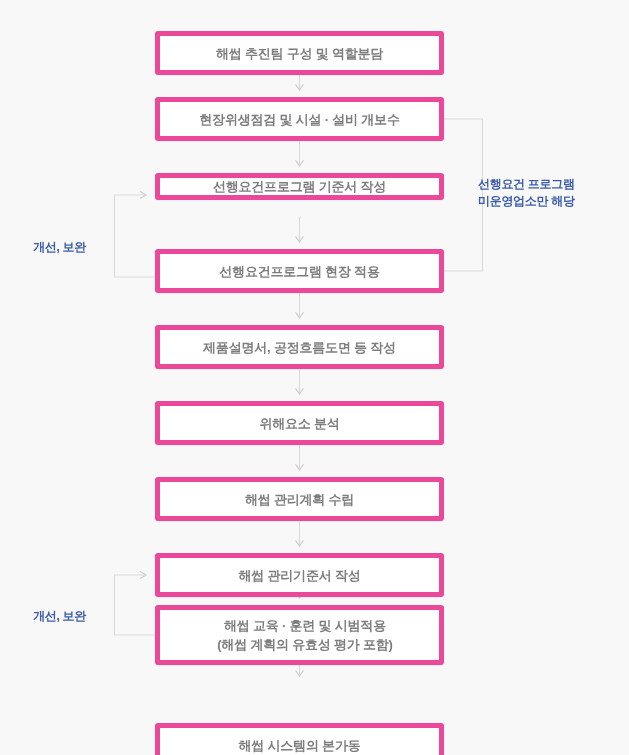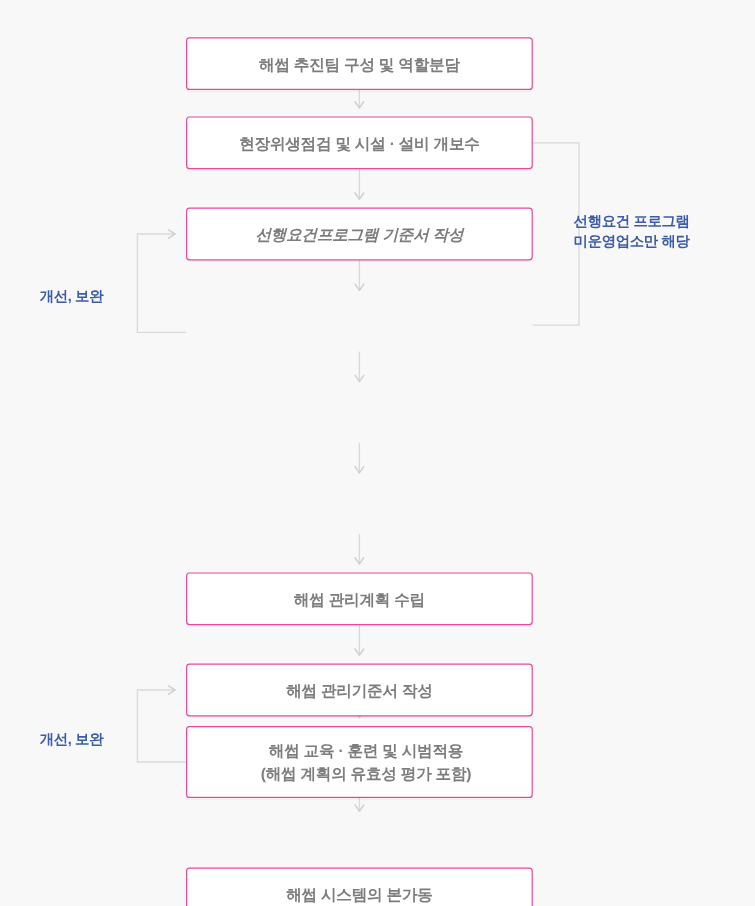--- a/index.html
+++ b/index.html
@@ -24,21 +24,21 @@
     top: 0;
     width: 629px;
     height: 755px;
     pointer-events: none;
   }
   .node {
     position: absolute;
     left: 155px;
     width: 289px;
     background: #ffffff;
-    border: 1px solid #ec4899;
+    border: 5px solid #ec4899;
     border-radius: 3px;
     box-sizing: border-box;
     display: flex;
     align-items: center;
     justify-content: center;
     text-align: center;
     box-shadow: 0 1px 1px rgba(0,0,0,0.04);
   }
   .node-label {
     font-size: 13px;
@@ -101,26 +101,35 @@
   </svg>
 
   <div class="node" style="top:31px; height:44px;">
     <span class="node-label">해썹 추진팀 구성 및 역할분담</span>
   </div>
 
   <div class="node" style="top:97px; height:44px;align-items:center;">
     <span class="node-label">현장위생점검 및 시설 · 설비 개보수</span>
   </div>
 
-  <div class="node" style="top:173px; height:44px;font-style:italic;">
+  <div class="node" style="top:173px; height:27px;">
     <span class="node-label">선행요건프로그램 기준서 작성</span>
   </div>
 
+  <div class="node" style="top:249px; height:44px;">
+    <span class="node-label">선행요건프로그램 현장 적용</span>
+  </div>
 
+  <div class="node" style="top:325px; height:44px;">
+    <span class="node-label">제품설명서, 공정흐름도면 등 작성</span>
+  </div>
 
+  <div class="node" style="top:401px; height:44px;">
+    <span class="node-label">위해요소 분석</span>
+  </div>
 
   <div class="node" style="top:553px; height:44px;">
     <span class="node-label">해썹 관리기준서 작성</span>
   </div>
 
   <div class="node" style="top:477px; height:44px;">
     <span class="node-label">해썹 관리계획 수립</span>
   </div>
 
   <div class="node" style="top:605px; height:60px;padding-left:11px;">

